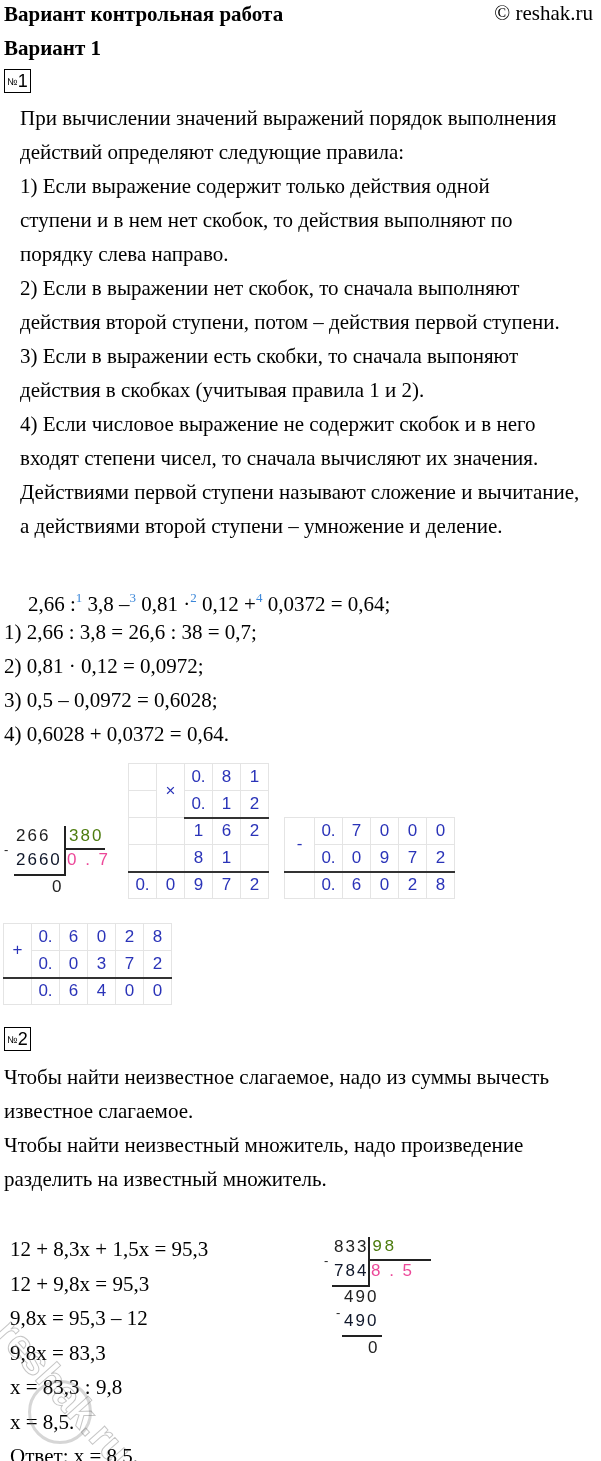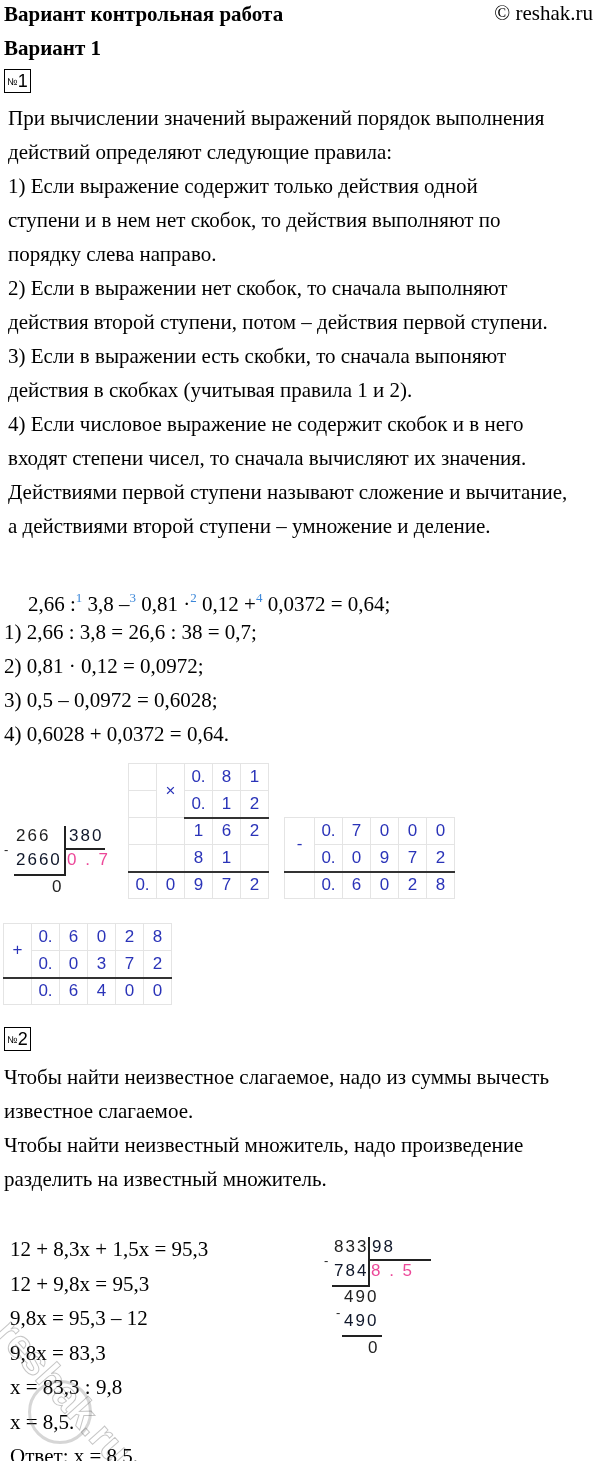--- a/index.html
+++ b/index.html
@@ -9,38 +9,38 @@
   .hdr { font-weight: bold; font-size: 21px; }
   .txt { font-size: 21px; line-height: 34px; }
   .numbox { border: 1.5px solid #000; font-family: "Liberation Sans", "DejaVu Sans", sans-serif; font-size: 18px; line-height: 22px; padding: 0 2px; height: 24px; }
   .numbox .no { font-size: 10px; vertical-align: 2px; }
   .sup { color: #3a86d8; font-size: 13px; vertical-align: 9px; }
   table.grid { border-collapse: collapse; font-family: "Liberation Sans", "DejaVu Sans", sans-serif; font-size: 17px; color: #2a33b8; }
   table.grid td { border: 1px solid #e4e4e4; width: 28px; height: 27px; text-align: center; vertical-align: middle; padding: 0; }
   table.grid tr.sep td { border-top: 2px solid #333; }
   .div { font-family: "Liberation Sans", "DejaVu Sans", sans-serif; font-size: 17px; letter-spacing: 2px; }
   .black { color: #222; }
-  .blue { color: #0f172a; }
+  .blue { color: #4d7c0f; }
   .green { color: #0f172a; }
   .red { color: #ec4899; }
   .wm { position: absolute; color: rgba(120,120,120,0.28); font-family: "Liberation Sans", sans-serif; font-size: 40px; font-weight: bold; transform: rotate(48deg); transform-origin: left top; -webkit-text-stroke: 1px rgba(90,90,90,0.35); color: transparent; }
   .wmc { position: absolute; width: 64px; height: 64px; border: 3px solid rgba(120,120,120,0.3); border-radius: 50%; }
 </style>
 </head>
 <body>
 
 <div class="abs hdr" style="left:4px; top:2px;">Вариант контрольная работа</div>
 <div class="abs txt" style="right:8px; top:-4px;">© reshak.ru</div>
 <div class="abs hdr" style="left:4px; top:36px;">Вариант 1</div>
 
 <div class="abs numbox" style="left:4px; top:69px;">
   <span class="no">№</span><span>1</span>
 </div>
 
-<div class="abs txt" style="left:8px; top:101px;">
+<div class="abs txt" style="left:20px; top:101px;">
   <div>При вычислении значений выражений порядок выполнения</div>
   <div>действий определяют следующие правила:</div>
   <div>1) Если выражение содержит только действия одной</div>
   <div>ступени и в нем нет скобок, то действия выполняют по</div>
   <div>порядку слева направо.</div>
   <div>2) Если в выражении нет скобок, то сначала выполняют</div>
   <div>действия второй ступени, потом – действия первой ступени.</div>
   <div>3) Если в выражении есть скобки, то сначала выпоняют</div>
   <div>действия в скобках (учитывая правила 1 и 2).</div>
   <div>4) Если числовое выражение не содержит скобок и в него</div>
@@ -184,21 +184,21 @@
   <div>9,8x = 95,3 – 12</div>
   <div>9,8x = 83,3</div>
   <div>x = 83,3 : 9,8</div>
   <div>x = 8,5.</div>
   <div>Ответ: x = 8,5.</div>
 </div>
 
 <div class="abs div" style="left:324px; top:1237px; width:110px; height:130px;">
   <span class="abs black" style="left:10px; top:0px;">833</span>
   <div class="abs" style="left:44px; top:0px; width:2px; height:50px; background:#222;"></div>
-  <span class="abs blue" style="left:48px; top:0px;">98</span>
+  <span class="abs blue" style="left:48px; top:0px;font-family:Liberation Mono, monospace;">98</span>
   <div class="abs" style="left:45px; top:22px; width:62px; height:1.5px; background:#222;"></div>
   <span class="abs black" style="left:0px; top:16px; font-size:13px;">-</span>
   <span class="abs green" style="left:10px; top:24px;">784</span>
   <span class="abs red" style="left:47px; top:24px;">8 . 5</span>
   <div class="abs" style="left:8px; top:48px; width:38px; height:1.5px; background:#222;"></div>
   <span class="abs black" style="left:20px; top:50px;">490</span>
   <span class="abs black" style="left:12px; top:68px; font-size:13px;">-</span>
   <span class="abs green" style="left:20px; top:74px;">490</span>
   <div class="abs" style="left:18px; top:98px; width:40px; height:1.5px; background:#222;"></div>
   <span class="abs black" style="left:44px; top:101px;">0</span>

